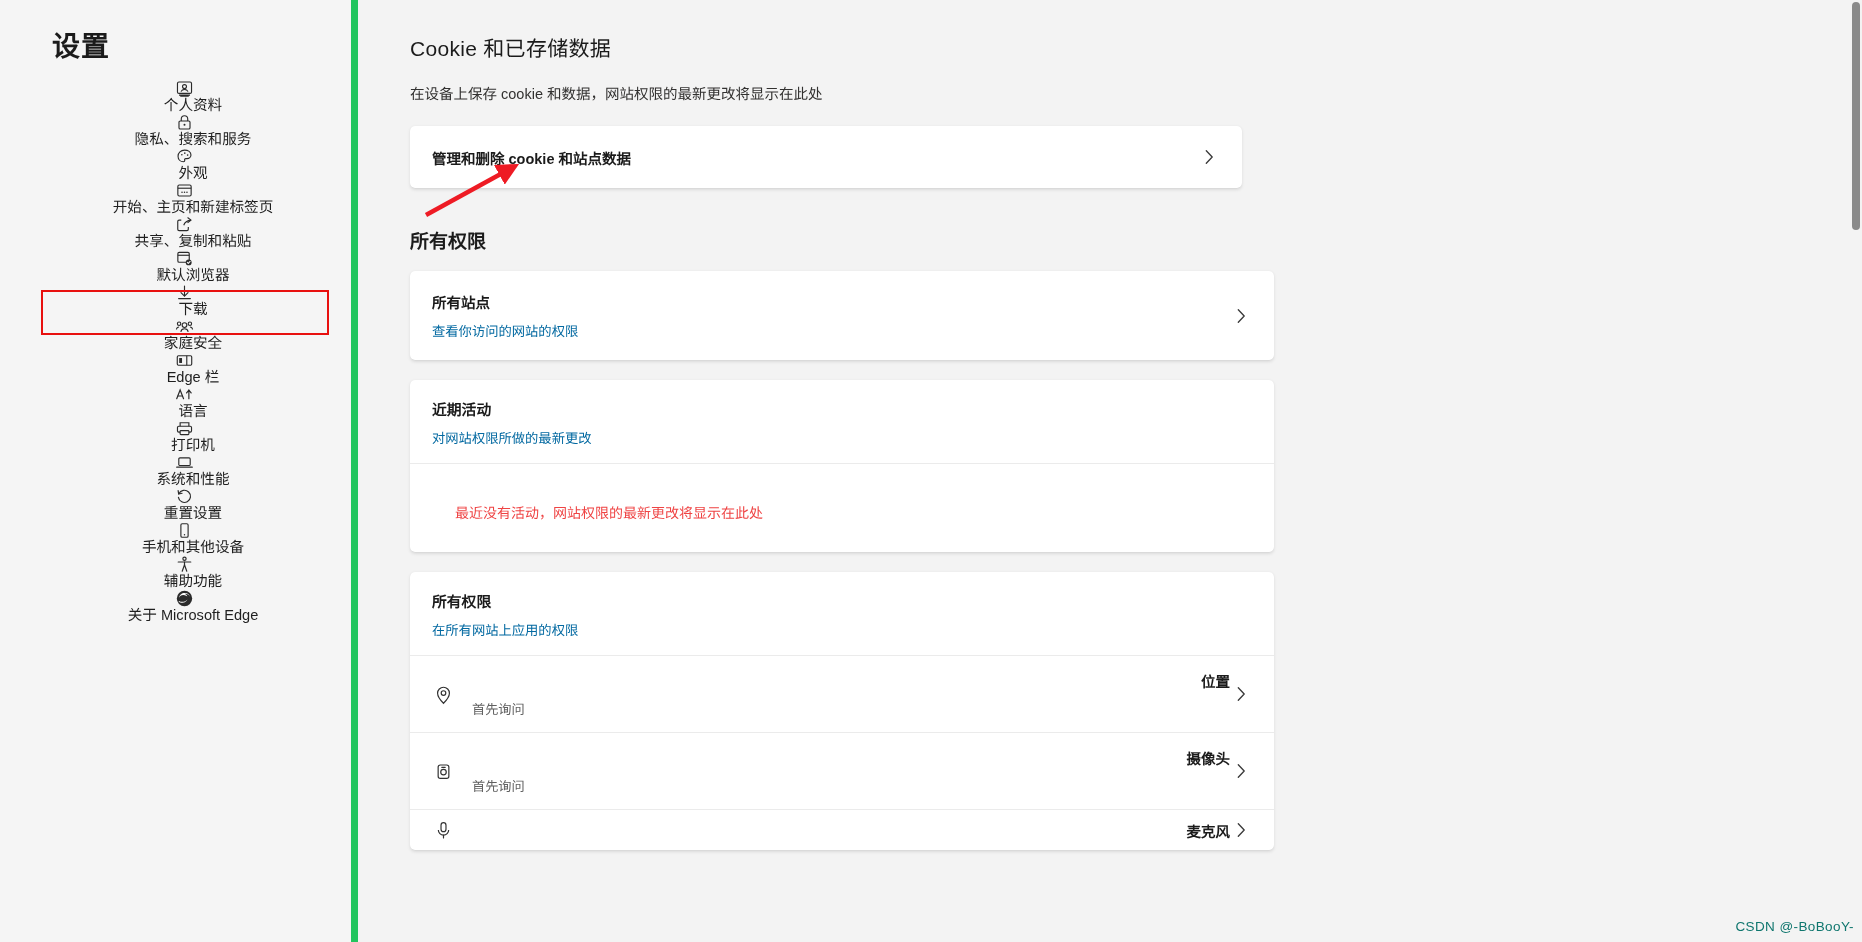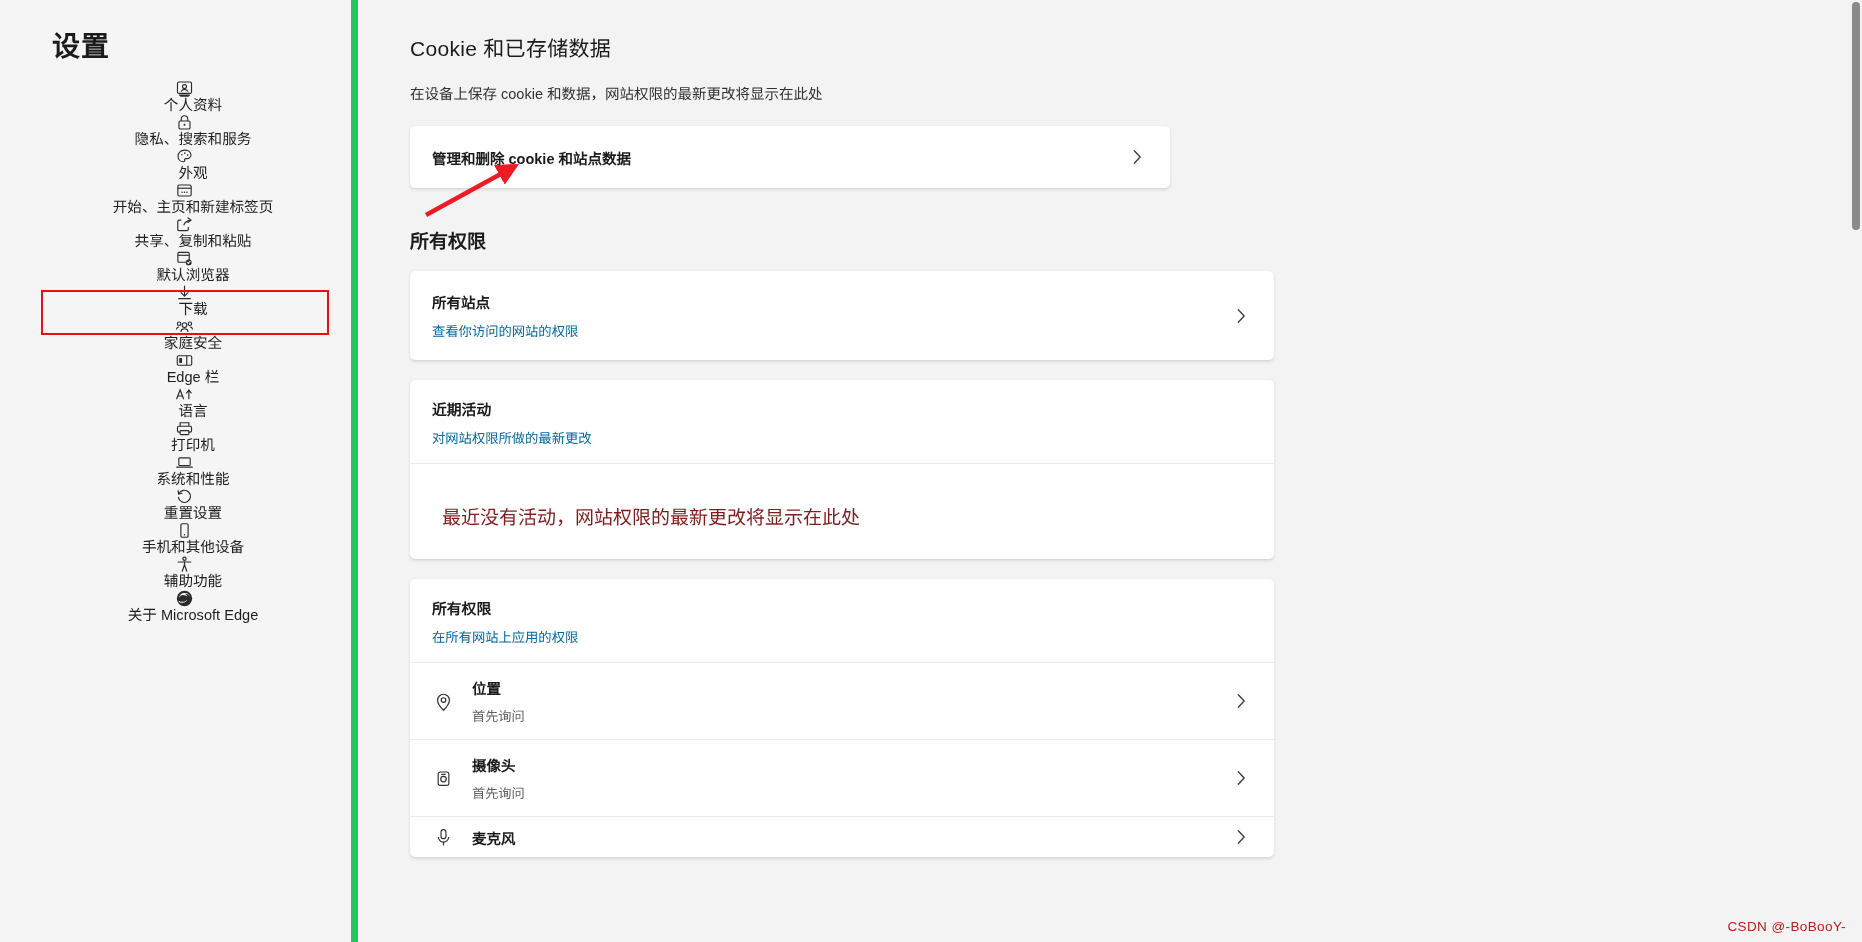--- a/index.html
+++ b/index.html
@@ -148,38 +148,38 @@
     color: #0369a1;
     margin-top: 9px;
   }
   .chev { width: 22px; height: 22px; flex: 0 0 22px; color: #444; }
   .card-head {
     padding: 18px 22px 16px 22px;
   }
   .card-head .row-title { font-size: 14.8px; }
   .divider { height: 1px; background: #ebebeb; width: 100%; }
   .empty-note {
-    font-size: 19px;
-    color: #7f1d1d;
-    padding: 38px 22px 30px 32px;
+    font-size: 14px;
+    color: #ef4444;
+    padding: 38px 22px 30px 45px;
   }
   .perm-row {
     display: flex;
     align-items: center;
     padding: 0 22px;
     min-height: 76px;
     cursor: pointer;
   }
   .perm-icon {
     width: 22px; height: 22px; flex: 0 0 22px;
     margin-right: 18px; color: #333;
     display: flex; align-items: center; justify-content: center;
   }
   .perm-body { flex: 1 1 auto; }
-  .perm-title { font-size: 14.5px; font-weight: bold; color: #1b1b1b; }
+  .perm-title { font-size: 14.5px; font-weight: bold; color: #1b1b1b; text-align: right; }
   .perm-desc { font-size: 13.2px; color: #616161; margin-top: 8px; }
 
   
   .arrow-svg {
     position: absolute;
     left: 0; top: 0;
     width: 1504px; height: 942px;
     pointer-events: none;
     z-index: 25;
   }
@@ -195,23 +195,23 @@
     position: absolute;
     right: 2px; top: 2px;
     width: 8px; height: 228px;
     background: #8a8a8a;
     border-radius: 4px;
     cursor: pointer;
   }
 
   .watermark {
     position: absolute;
-    right: 16px; bottom: 8px;
+    right: 8px; bottom: 8px;
     font-size: 13.5px;
-    color: #b91c1c;
+    color: #0f766e;
     z-index: 40;
     letter-spacing: .4px;
   }
 </style>
 </head>
 <body>
 
 <div id="root">
 
   <aside class="sidebar">
@@ -408,21 +408,21 @@
 
     <div class="red-box"></div>
   </aside>
 
   <main class="main">
     <div class="main-inner">
 
       <h1 class="page-title">Cookie 和已存储数据</h1>
       <p class="page-sub">在设备上保存 cookie 和数据，网站权限的最新更改将显示在此处</p>
 
-      <div class="card first" style="width:760px;">
+      <div class="card first" style="width:832px;">
         <div class="row" style="min-height:62px;">
           <div class="row-body" style="padding:18px 0;">
             <div class="row-title">管理和删除 cookie 和站点数据</div>
           </div>
           <span class="chev">
             <svg width="22" height="22" viewBox="0 0 22 22" fill="none" stroke="#3b3b3b" stroke-width="1.35" stroke-linecap="round" stroke-linejoin="round">
               <path d="M8.3 4.8L14.2 11l-5.9 6.2"></path>
             </svg>
           </span>
         </div>

